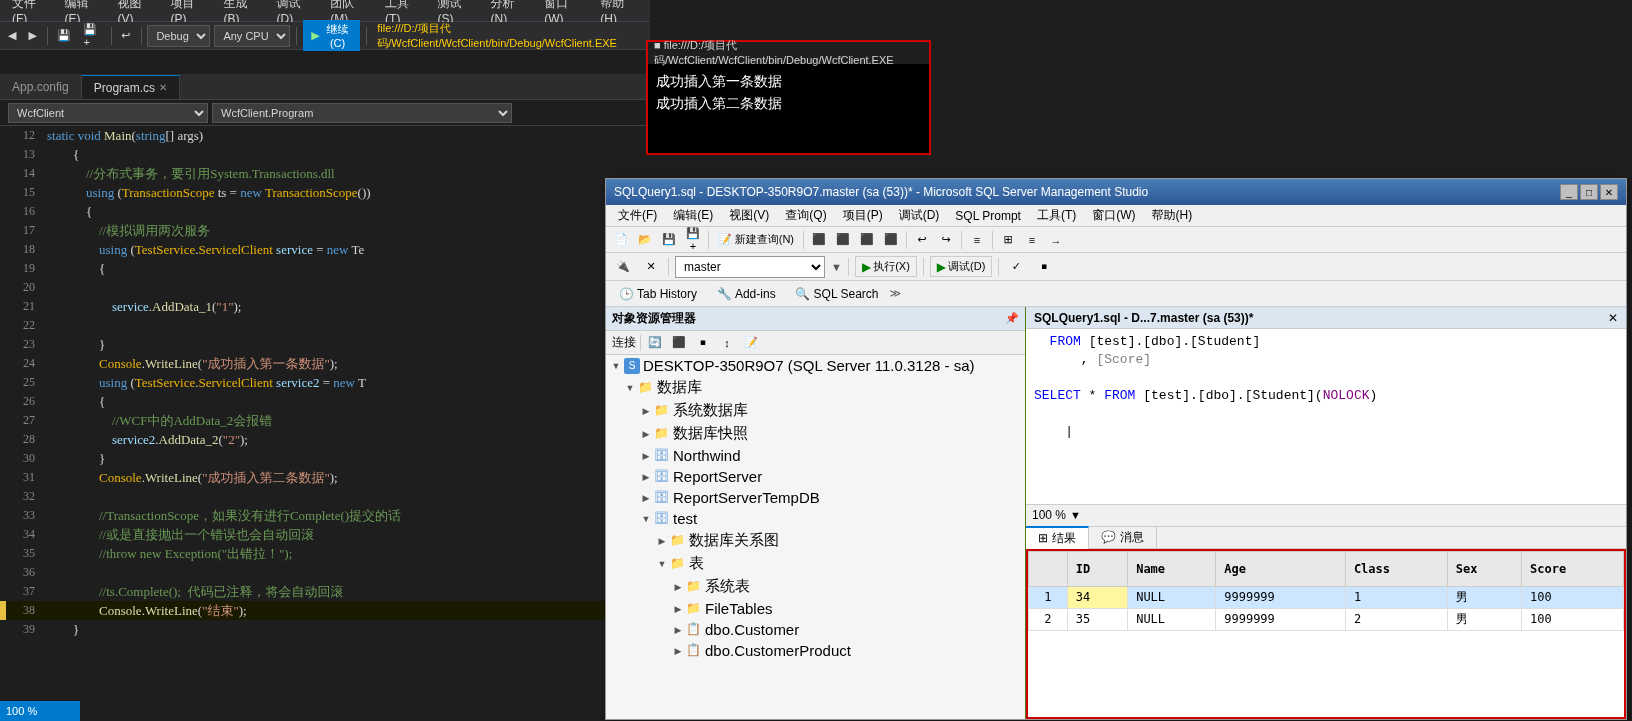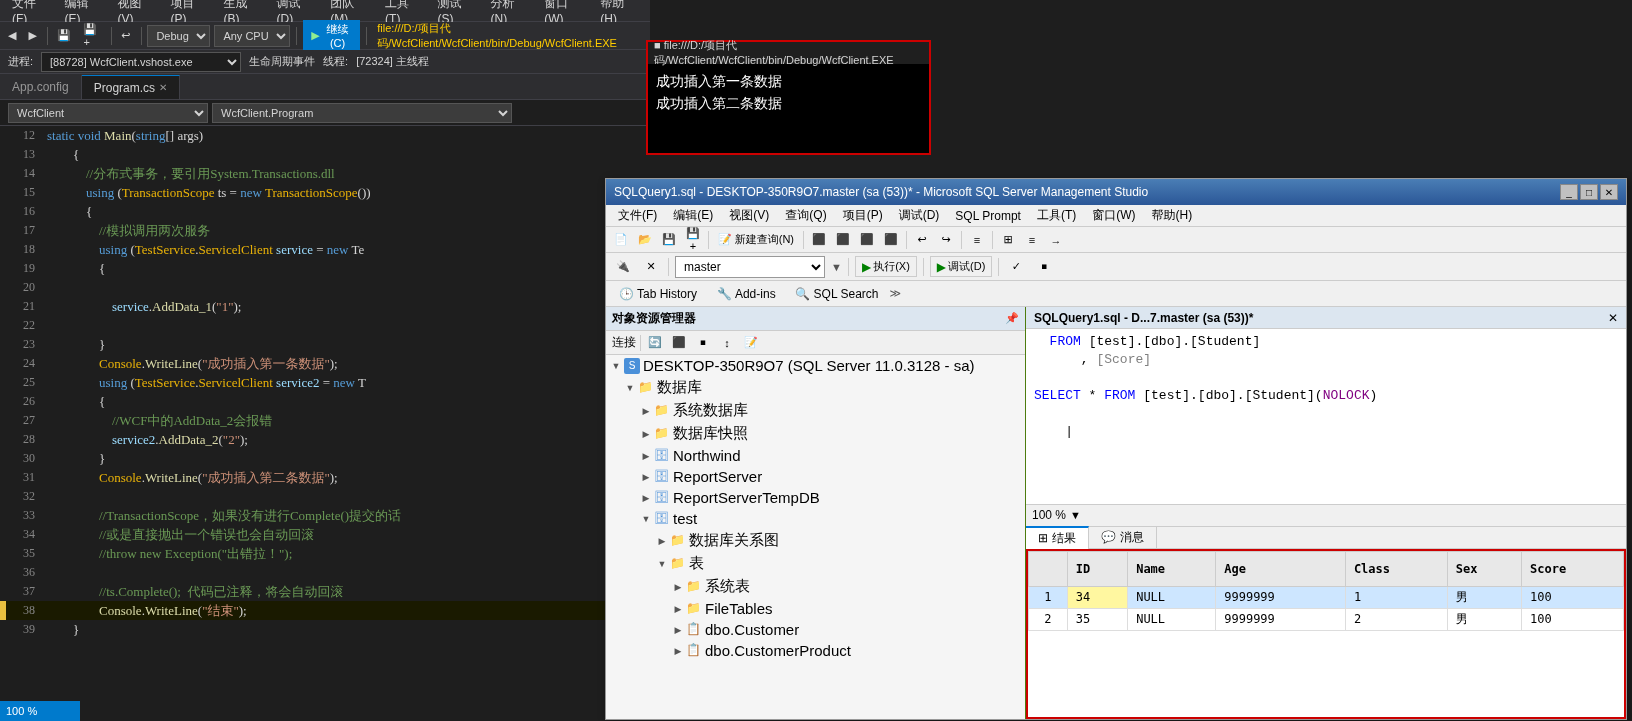--- a/index.html
+++ b/index.html
@@ -113,29 +113,20 @@
     </select>
     <div class="toolbar-separator"></div>
     <button class="toolbar-green-btn">
       <span style="color:#90ee90;">▶</span>
       <span>继续(C)</span>
     </button>
     <div class="toolbar-separator"></div>
     <span style="color:#ffcc00;font-size:11px;padding:0 4px;">file:///D:/项目代码/WcfClient/WcfClient/bin/Debug/WcfClient.EXE</span>
   </div>
 
-  <div class="process-bar" style="position:absolute;top:50px;left:0;width:650px;height:24px;z-index:2;">
-    <span class="process-label">进程:</span>
-    <select class="process-dropdown" style="width:200px;">
-      <option>[88728] WcfClient.vshost.exe</option>
-    </select>
-    <span class="process-label">生命周期事件</span>
-    <span class="process-label">线程:</span>
-    <span class="process-label">[72324] 主线程</span>
-  </div>
 
   <div class="tabs-bar" style="position:absolute;top:74px;left:0;width:650px;height:26px;z-index:2;">
     <div class="tab inactive">
       <span>App.config</span>
     </div>
     <div class="tab active">
       <span>Program.cs</span>
       <span class="tab-close">✕</span>
     </div>
   </div>

